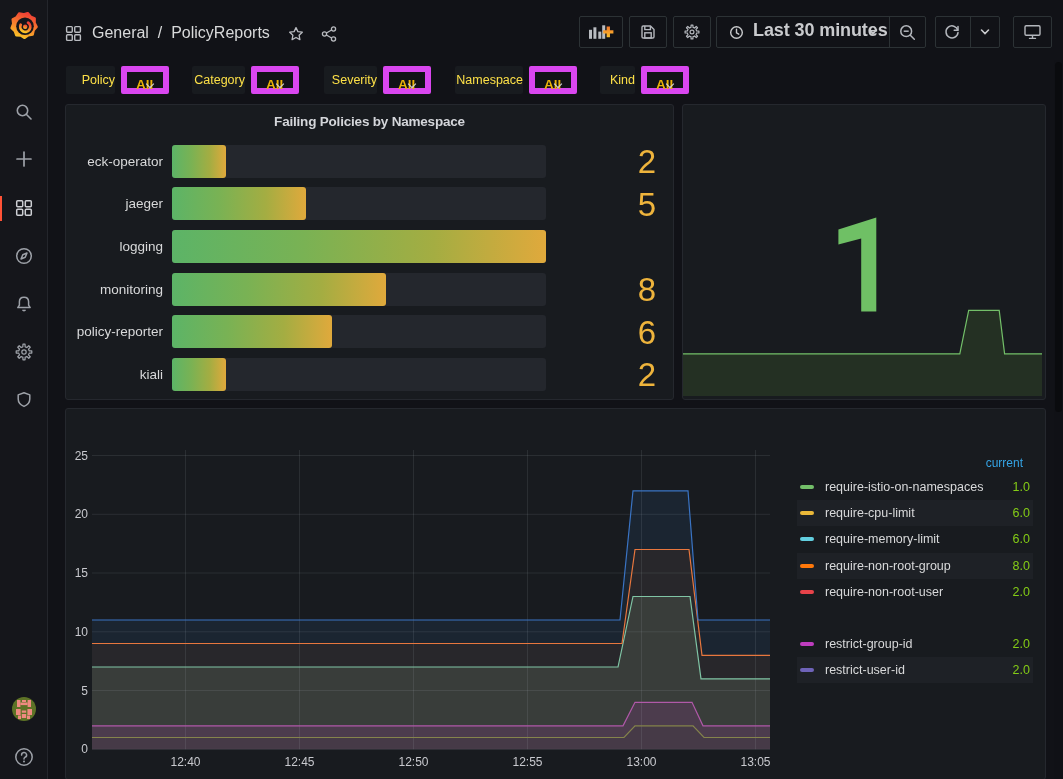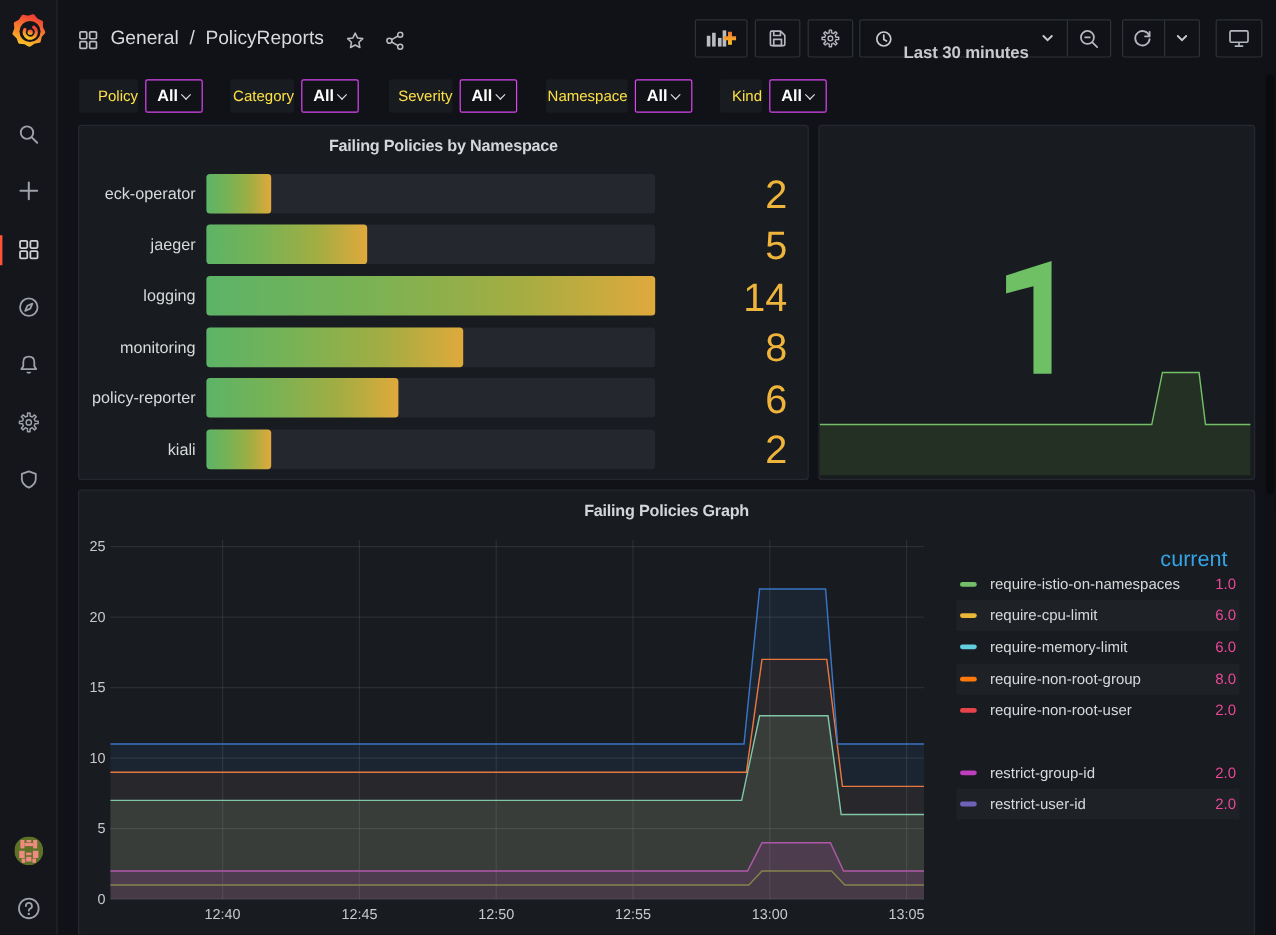--- a/index.html
+++ b/index.html
@@ -10,24 +10,24 @@
   .panel { position:absolute; background:#181b1f; border:1px solid #25282e; border-radius:3px; }
   .ptitle { position:absolute; width:100%; text-align:center; color:#d4d6da; font-size:13.5px; font-weight:bold; letter-spacing:-0.2px; }
   .blabel { position:absolute; color:#d8d9da; font-size:13.5px; text-align:right; }
   .track { position:absolute; background:#24272d; border-radius:3px; height:33px; }
   .bar  { position:absolute; border-radius:3px; height:33px; background:linear-gradient(90deg,#5cb467 0%,#79b254 35%,#a4ad42 70%,#e0a93c 100%); }
   .bval { position:absolute; color:#eeb43c; font-size:33px; text-align:right; width:96px; }
   .lrow { position:absolute; left:797px; width:236px; height:26px; }
   .lrow.alt { background:#1e2126; }
   .ldash { position:absolute; left:3px; top:11px; width:14px; height:4px; border-radius:2px; }
   .llab { position:absolute; left:28px; top:6px; font-size:12.5px; color:#d8d9da; }
-  .lval { position:absolute; right:3px; top:6px; font-size:12.5px; color:#ec4899; }
+  .lval { position:absolute; right:3px; top:6px; font-size:12.5px; color:#84cc16; }
   .btn { position:absolute; top:16px; height:32px; border:1px solid #2c3235; border-radius:2px; background:#111217; }
   .flabel { position:absolute; top:66px; height:28px; background:#181b1f; color:#fde047; font-size:12.5px; font-weight:normal; line-height:28px; text-align:right; border-radius:2px; }
-  .fval { position:absolute; top:66px; height:28px; background:#111217; border:1px solid #d946ef; color:#ffffff; font-size:13.5px; font-weight:bold; line-height:26px; border-radius:2px; padding-left:9px; }
+  .fval { position:absolute; top:66px; height:28px; background:#111217; border:6px solid #d946ef; color:#eab308; font-size:13.5px; font-weight:bold; line-height:26px; border-radius:2px; padding-left:9px; }
   .fval::after { content:""; position:absolute; right:10px; top:9px; width:5px; height:5px; border-right:1.6px solid #d8d9da; border-bottom:1.6px solid #d8d9da; transform:rotate(45deg); }
 </style>
 </head>
 <body>
 <div id="page">
 
   <div class="abs" style="left:0;top:0;width:48px;height:779px;background:#15161b;border-right:1px solid #24262c;"></div>
   <div class="abs" style="left:0;top:196px;width:2px;height:25px;background:#ff5236;"></div>
 
   <svg class="abs" style="left:10px;top:11px;" width="28" height="28" viewBox="0 0 28 28">
@@ -140,21 +140,21 @@
   <svg class="abs" style="left:684px;top:24px;" width="16" height="16" viewBox="-0.5 -0.5 19 19" fill="none" stroke="#b4b7bd" stroke-width="1.4" stroke-linejoin="round">
     <path d="M7.79 3.53 L7.92 0.77 L10.08 0.77 L10.21 3.53 L11.14 3.83 L12.01 4.28 L14.05 2.42 L15.58 3.95 L13.72 5.99 L14.17 6.86 L14.47 7.79 L17.23 7.92 L17.23 10.08 L14.47 10.21 L14.17 11.14 L13.72 12.01 L15.58 14.05 L14.05 15.58 L12.01 13.72 L11.14 14.17 L10.21 14.47 L10.08 17.23 L7.92 17.23 L7.79 14.47 L6.86 14.17 L5.99 13.72 L3.95 15.58 L2.42 14.05 L4.28 12.01 L3.83 11.14 L3.53 10.21 L0.77 10.08 L0.77 7.92 L3.53 7.79 L3.83 6.86 L4.28 5.99 L2.42 3.95 L3.95 2.42 L5.99 4.28 L6.86 3.83 Z"></path>
       <circle cx="9" cy="9" r="2.3"></circle>
   </svg>
   <div class="btn" style="left:716px;width:210px;"></div>
   <div class="abs" style="left:889px;top:17px;width:1px;height:30px;background:#2c3235;"></div>
   <svg class="abs" style="left:729px;top:25px;" width="15" height="15" viewBox="0 0 16 16" fill="none" stroke="#c9cacd" stroke-width="1.5">
     <circle cx="8" cy="8" r="6.2"></circle>
       <path d="M8 4.6 V8.4 L10.4 9.8" stroke-linecap="round"></path>
   </svg>
-  <div class="abs" style="left:753px;top:35px;font-size:14px;font-weight:bold;letter-spacing:-0.1px;color:#c9cacd;">Last 30 minutes</div>
+  <div class="abs" style="left:753px;top:20px;font-size:18px;font-weight:bold;letter-spacing:-0.1px;color:#c9cacd;">Last 30 minutes</div>
   <svg class="abs" style="left:867px;top:27px;" width="12" height="10" viewBox="0 0 12 10" fill="none" stroke="#c9cacd" stroke-width="1.6" stroke-linecap="round">
     <path d="M2.5 3 L6 6.5 L9.5 3"></path>
   </svg>
   <svg class="abs" style="left:899px;top:24px;" width="17" height="17" viewBox="0 0 17 17" fill="none" stroke="#b4b7bd" stroke-width="1.5">
     <circle cx="7.2" cy="7.2" r="5.4"></circle>
       <path d="M11.3 11.3 L15.3 15.3" stroke-linecap="round"></path>
       <path d="M4.7 7.2 H9.7"></path>
   </svg>
   <div class="btn" style="left:935px;width:65px;"></div>
   <div class="abs" style="left:970px;top:17px;width:1px;height:30px;background:#2c3235;"></div>
@@ -190,21 +190,20 @@
   <div class="track" style="left:172.4px;width:373.6px;top:144.8px;"></div>
   <div class="bar" style="left:172.4px;width:53.4px;top:144.8px;"></div>
   <div class="bval" style="left:560px;top:143.3px;">2</div>
   <div class="blabel" style="left:70px;width:93px;top:196.4px;">jaeger</div>
   <div class="track" style="left:172.4px;width:373.6px;top:187.4px;"></div>
   <div class="bar" style="left:172.4px;width:133.4px;top:187.4px;"></div>
   <div class="bval" style="left:560px;top:185.9px;">5</div>
   <div class="blabel" style="left:70px;width:93px;top:239.0px;">logging</div>
   <div class="track" style="left:172.4px;width:373.6px;top:230.0px;"></div>
   <div class="bar" style="left:172.4px;width:373.6px;top:230.0px;"></div>
-  <div class="bval" style="left:560px;top:228.5px;">14</div>
   <div class="blabel" style="left:70px;width:93px;top:281.6px;">monitoring</div>
   <div class="track" style="left:172.4px;width:373.6px;top:272.6px;"></div>
   <div class="bar" style="left:172.4px;width:213.5px;top:272.6px;"></div>
   <div class="bval" style="left:560px;top:271.1px;">8</div>
   <div class="blabel" style="left:70px;width:93px;top:324.2px;">policy-reporter</div>
   <div class="track" style="left:172.4px;width:373.6px;top:315.2px;"></div>
   <div class="bar" style="left:172.4px;width:160.1px;top:315.2px;"></div>
   <div class="bval" style="left:560px;top:313.7px;">6</div>
   <div class="blabel" style="left:70px;width:93px;top:366.8px;">kiali</div>
   <div class="track" style="left:172.4px;width:373.6px;top:357.8px;"></div>
@@ -214,21 +213,20 @@
   <div class="panel" style="left:682px;top:104px;width:364px;height:296px;overflow:hidden;"></div>
   <svg class="abs" style="left:830px;top:210px;" width="55" height="110" viewBox="830 210 55 110">
     <polygon points="876.3,217.5 876.3,311.5 861.2,311.5 861.2,238.5 838.4,244.5 838.4,229.5" fill="#6fc065"></polygon>
   </svg>
   <svg class="abs" style="left:683px;top:300px;" width="362" height="98" viewBox="683 300 362 98">
     <path d="M683 353.8 L959.8 353.8 L968.7 310.4 L999.2 310.4 L1004.6 353.8 L1042 353.8 L1042 396 L683 396 Z" fill="#243023"></path>
     <path d="M683 353.8 L959.8 353.8 L968.7 310.4 L999.2 310.4 L1004.6 353.8 L1042 353.8" fill="none" stroke="#73bf69" stroke-width="1.2"></path>
   </svg>
 
   <div class="panel" style="left:65px;top:408px;width:981px;height:372px;"></div>
-  <div class="ptitle" style="left:65px;top:418px;width:981px;">Failing Policies Graph</div>
   <svg class="abs" style="left:66px;top:430px;" width="979" height="348" viewBox="66 430 979 348">
     <polygon points="92.0,620.0 620.0,620.0 633.0,490.8 688.0,490.8 698.0,620.0 770.0,620.0 770.0,655.3 702.0,655.3 689.0,549.5 635.0,549.5 622.0,643.5 92.0,643.5" fill="#1b2531"></polygon>
     <polygon points="92.0,643.5 622.0,643.5 635.0,549.5 689.0,549.5 702.0,655.3 770.0,655.3 770.0,678.8 701.0,678.8 690.0,596.5 633.0,596.5 618.0,667.0 92.0,667.0" fill="#28272b"></polygon>
     <polygon points="92.0,667.0 618.0,667.0 633.0,596.5 690.0,596.5 701.0,678.8 770.0,678.8 770.0,725.8 703.0,725.8 692.0,702.3 635.0,702.3 623.0,725.8 92.0,725.8" fill="#393d3a"></polygon>
     <polygon points="92.0,725.8 623.0,725.8 635.0,702.3 692.0,702.3 703.0,725.8 770.0,725.8 770.0,737.5 704.0,737.5 693.0,725.8 635.0,725.8 624.0,737.5 92.0,737.5" fill="#4c3c4d"></polygon>
     <polygon points="92.0,737.5 624.0,737.5 635.0,725.8 693.0,725.8 704.0,737.5 770.0,737.5 770,749.3 92,749.3" fill="#463a47"></polygon>
     <line x1="185.5" y1="450" x2="185.5" y2="749.3" stroke="rgba(210,215,225,0.10)" stroke-width="1"></line>
     <line x1="299.5" y1="450" x2="299.5" y2="749.3" stroke="rgba(210,215,225,0.10)" stroke-width="1"></line>
     <line x1="413.5" y1="450" x2="413.5" y2="749.3" stroke="rgba(210,215,225,0.10)" stroke-width="1"></line>
     <line x1="527.5" y1="450" x2="527.5" y2="749.3" stroke="rgba(210,215,225,0.10)" stroke-width="1"></line>
@@ -252,21 +250,21 @@
     <text x="88" y="518.3" text-anchor="end" font-family="Liberation Sans, sans-serif" font-size="12" fill="#c8c9ce">20</text>
     <text x="88" y="459.5" text-anchor="end" font-family="Liberation Sans, sans-serif" font-size="12" fill="#c8c9ce">25</text>
     <text x="185.5" y="766" text-anchor="middle" font-family="Liberation Sans, sans-serif" font-size="12" fill="#c8c9ce">12:40</text>
     <text x="299.5" y="766" text-anchor="middle" font-family="Liberation Sans, sans-serif" font-size="12" fill="#c8c9ce">12:45</text>
     <text x="413.5" y="766" text-anchor="middle" font-family="Liberation Sans, sans-serif" font-size="12" fill="#c8c9ce">12:50</text>
     <text x="527.5" y="766" text-anchor="middle" font-family="Liberation Sans, sans-serif" font-size="12" fill="#c8c9ce">12:55</text>
     <text x="641.5" y="766" text-anchor="middle" font-family="Liberation Sans, sans-serif" font-size="12" fill="#c8c9ce">13:00</text>
     <text x="755.5" y="766" text-anchor="middle" font-family="Liberation Sans, sans-serif" font-size="12" fill="#c8c9ce">13:05</text>
   </svg>
 
-  <div class="abs" style="left:797px;top:456px;width:226px;text-align:right;font-size:18px;color:#35a4e5;">current</div>
+  <div class="abs" style="left:797px;top:456px;width:226px;text-align:right;font-size:12px;color:#35a4e5;">current</div>
   <div class="lrow" style="top:474.0px;">
       <span class="ldash" style="background:#73bf69;"></span>
       <span class="llab">require-istio-on-namespaces</span>
       <span class="lval">1.0</span>
     </div>
   <div class="lrow alt" style="top:500.2px;">
       <span class="ldash" style="background:#eab839;"></span>
       <span class="llab">require-cpu-limit</span>
       <span class="lval">6.0</span>
     </div>

